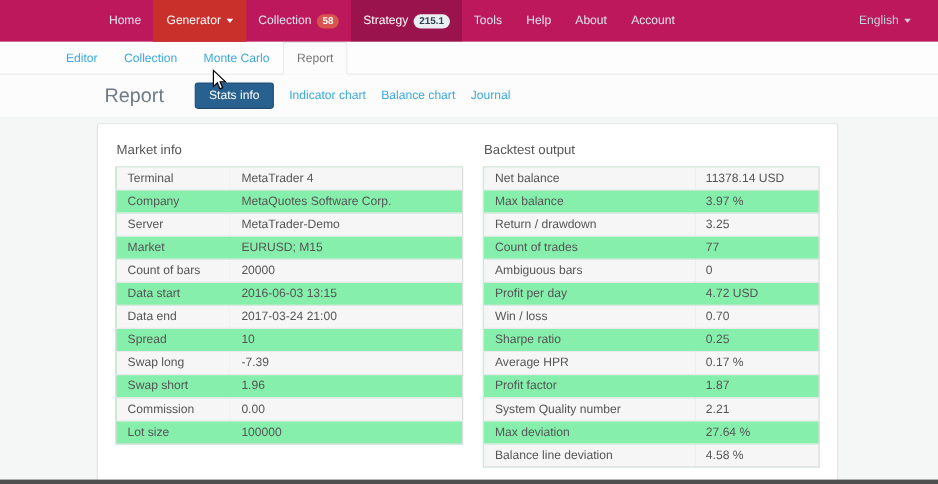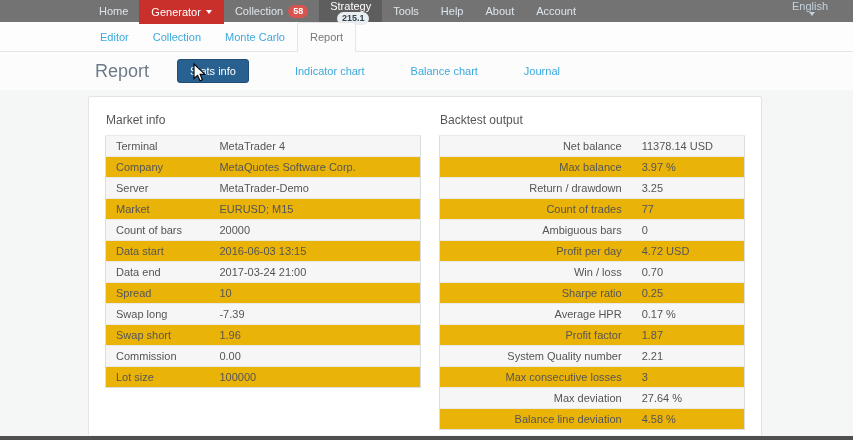--- a/index.html
+++ b/index.html
@@ -4,47 +4,47 @@
 <style>
   * { margin: 0; padding: 0; box-sizing: border-box; }
   body { font-family: "Liberation Sans", sans-serif; background: #e9e9e9; }
   .screen {
     position: relative; width: 853px; height: 440px; overflow: hidden;
     background: #f5f6f6;
   }
 
   
   .topnav {
-    height: 22px; background: #737373; display: flex; align-items: stretch;
+    height: 38px; background: #be185d; display: flex; align-items: stretch;
     padding-left: 88px; font-size: 11px;
   }
   .tn-item {
     display: flex; align-items: center; padding: 0 11px; color: #dde6ec;
     text-decoration: none; cursor: pointer; white-space: nowrap;
   }
   .tn-item.generator { background: #c9302c; color: #fff; padding: 12px 12px; }
-  .tn-item.active-strategy { background: rgba(0,0,0,0.18); color: #fff; flex-direction: column; }
+  .tn-item.active-strategy { background: rgba(0,0,0,0.18); color: #fff; }
   .caret {
     display: inline-block; margin-left: 5px; width: 0; height: 0;
     border-left: 3px solid transparent; border-right: 3px solid transparent;
     border-top: 4px solid currentColor;
   }
   .badge {
     display: inline-block; margin-left: 5px; border-radius: 8px;
     padding: 1px 5px; font-size: 9px; font-weight: bold; line-height: 11px;
   }
   .badge-red   { background: #d9534f; color: #fff; }
   .badge-light { background: #e9eef2; color: #33434f; }
   .tn-right { margin-left: auto; display: flex; padding-right: 14px; }
-  .tn-right .tn-item { color: #c3d2dc; flex-direction: column; }
+  .tn-right .tn-item { color: #c3d2dc; }
 
   
   .subnav {
     height: 30px; background: #fdfdfd; border-bottom: 1px solid #e5e5e5;
-    display: flex; align-items: flex-end; padding-left: 88px; font-size: 11px;
+    display: flex; align-items: flex-end; padding-left: 48px; font-size: 11px;
   }
   .sn-item {
     display: inline-block; line-height: 28px; padding: 0 12px;
     color: #3ba9dd; text-decoration: none; cursor: pointer;
   }
   .sn-item.active {
     color: #777; background: #fcfcfd; border: 1px solid #e5e5e5;
     border-bottom: 1px solid #fcfcfd; border-radius: 3px 3px 0 0;
     margin-bottom: -1px;
   }
@@ -54,40 +54,40 @@
     height: 38px; background: #fcfcfd; display: flex; align-items: center;
     padding-left: 95px;
   }
   .page-title { font-size: 18px; font-weight: 400; color: #6e7b87; margin-right: 28px; }
   .tab-group { display: flex; align-items: center; gap: 14px; font-size: 11px; }
   .btn-stats {
     background: #286090; color: #fff; border: 1px solid #204d74;
     border-radius: 3px; padding: 5px 12px; font-size: 11px; cursor: pointer;
     font-family: "Liberation Sans", sans-serif;
   }
-  .tab-link { color: #3ba9dd; text-decoration: none; cursor: pointer; margin-left: 32px; }
+  .tab-link { color: #3ba9dd; text-decoration: none; cursor: pointer; }
 
   
   .content { height: 345px; overflow: hidden; padding-top: 6px; }
   .card {
     margin-left: 88px; width: 674px; min-height: 420px; background: #fff;
     border: 1px solid #e3e3e3; border-radius: 2px; padding: 16px;
     display: flex; gap: 18px;
   }
   .col-left  { width: 316px; }
   .col-right { flex: 1; }
   .section-title { font-size: 12px; font-weight: 400; color: #555; margin: 0 0 8px 1px; }
-  table { width: 100%; border-collapse: collapse; border: 1px solid #ddd; background: #eab308; }
+  table { width: 100%; border-collapse: collapse; border: 1px solid #ddd; background: #86efac; }
   td {
     padding: 4px 10px; font-size: 11px; color: #555;
     border-top: 1px solid #e9e9e9;
   }
   tr:nth-child(odd) { background: #f6f6f6; }
   .col-left  td:first-child { width: 33%; }
-  .col-right td:first-child { width: 63%; text-align: right; }
+  .col-right td:first-child { width: 63%; }
 
   
   .bottom-strip {
     position: absolute; left: 0; bottom: 0; width: 100%; height: 4px;
     background: #4f4f4f; z-index: 10;
   }
   .cursor { position: absolute; left: 191px; top: 63px; z-index: 20; }
 </style>
 </head>
 <body>
@@ -236,24 +236,20 @@
               </tr>
               <tr>
                 <td>Profit factor</td>
                 <td>1.87</td>
               </tr>
               <tr>
                 <td>System Quality number</td>
                 <td>2.21</td>
               </tr>
               <tr>
-                <td>Max consecutive losses</td>
-                <td>3</td>
-              </tr>
-              <tr>
                 <td>Max deviation</td>
                 <td>27.64 %</td>
               </tr>
               <tr>
                 <td>Balance line deviation</td>
                 <td>4.58 %</td>
               </tr>
             </tbody>
         </table>
       </div>

